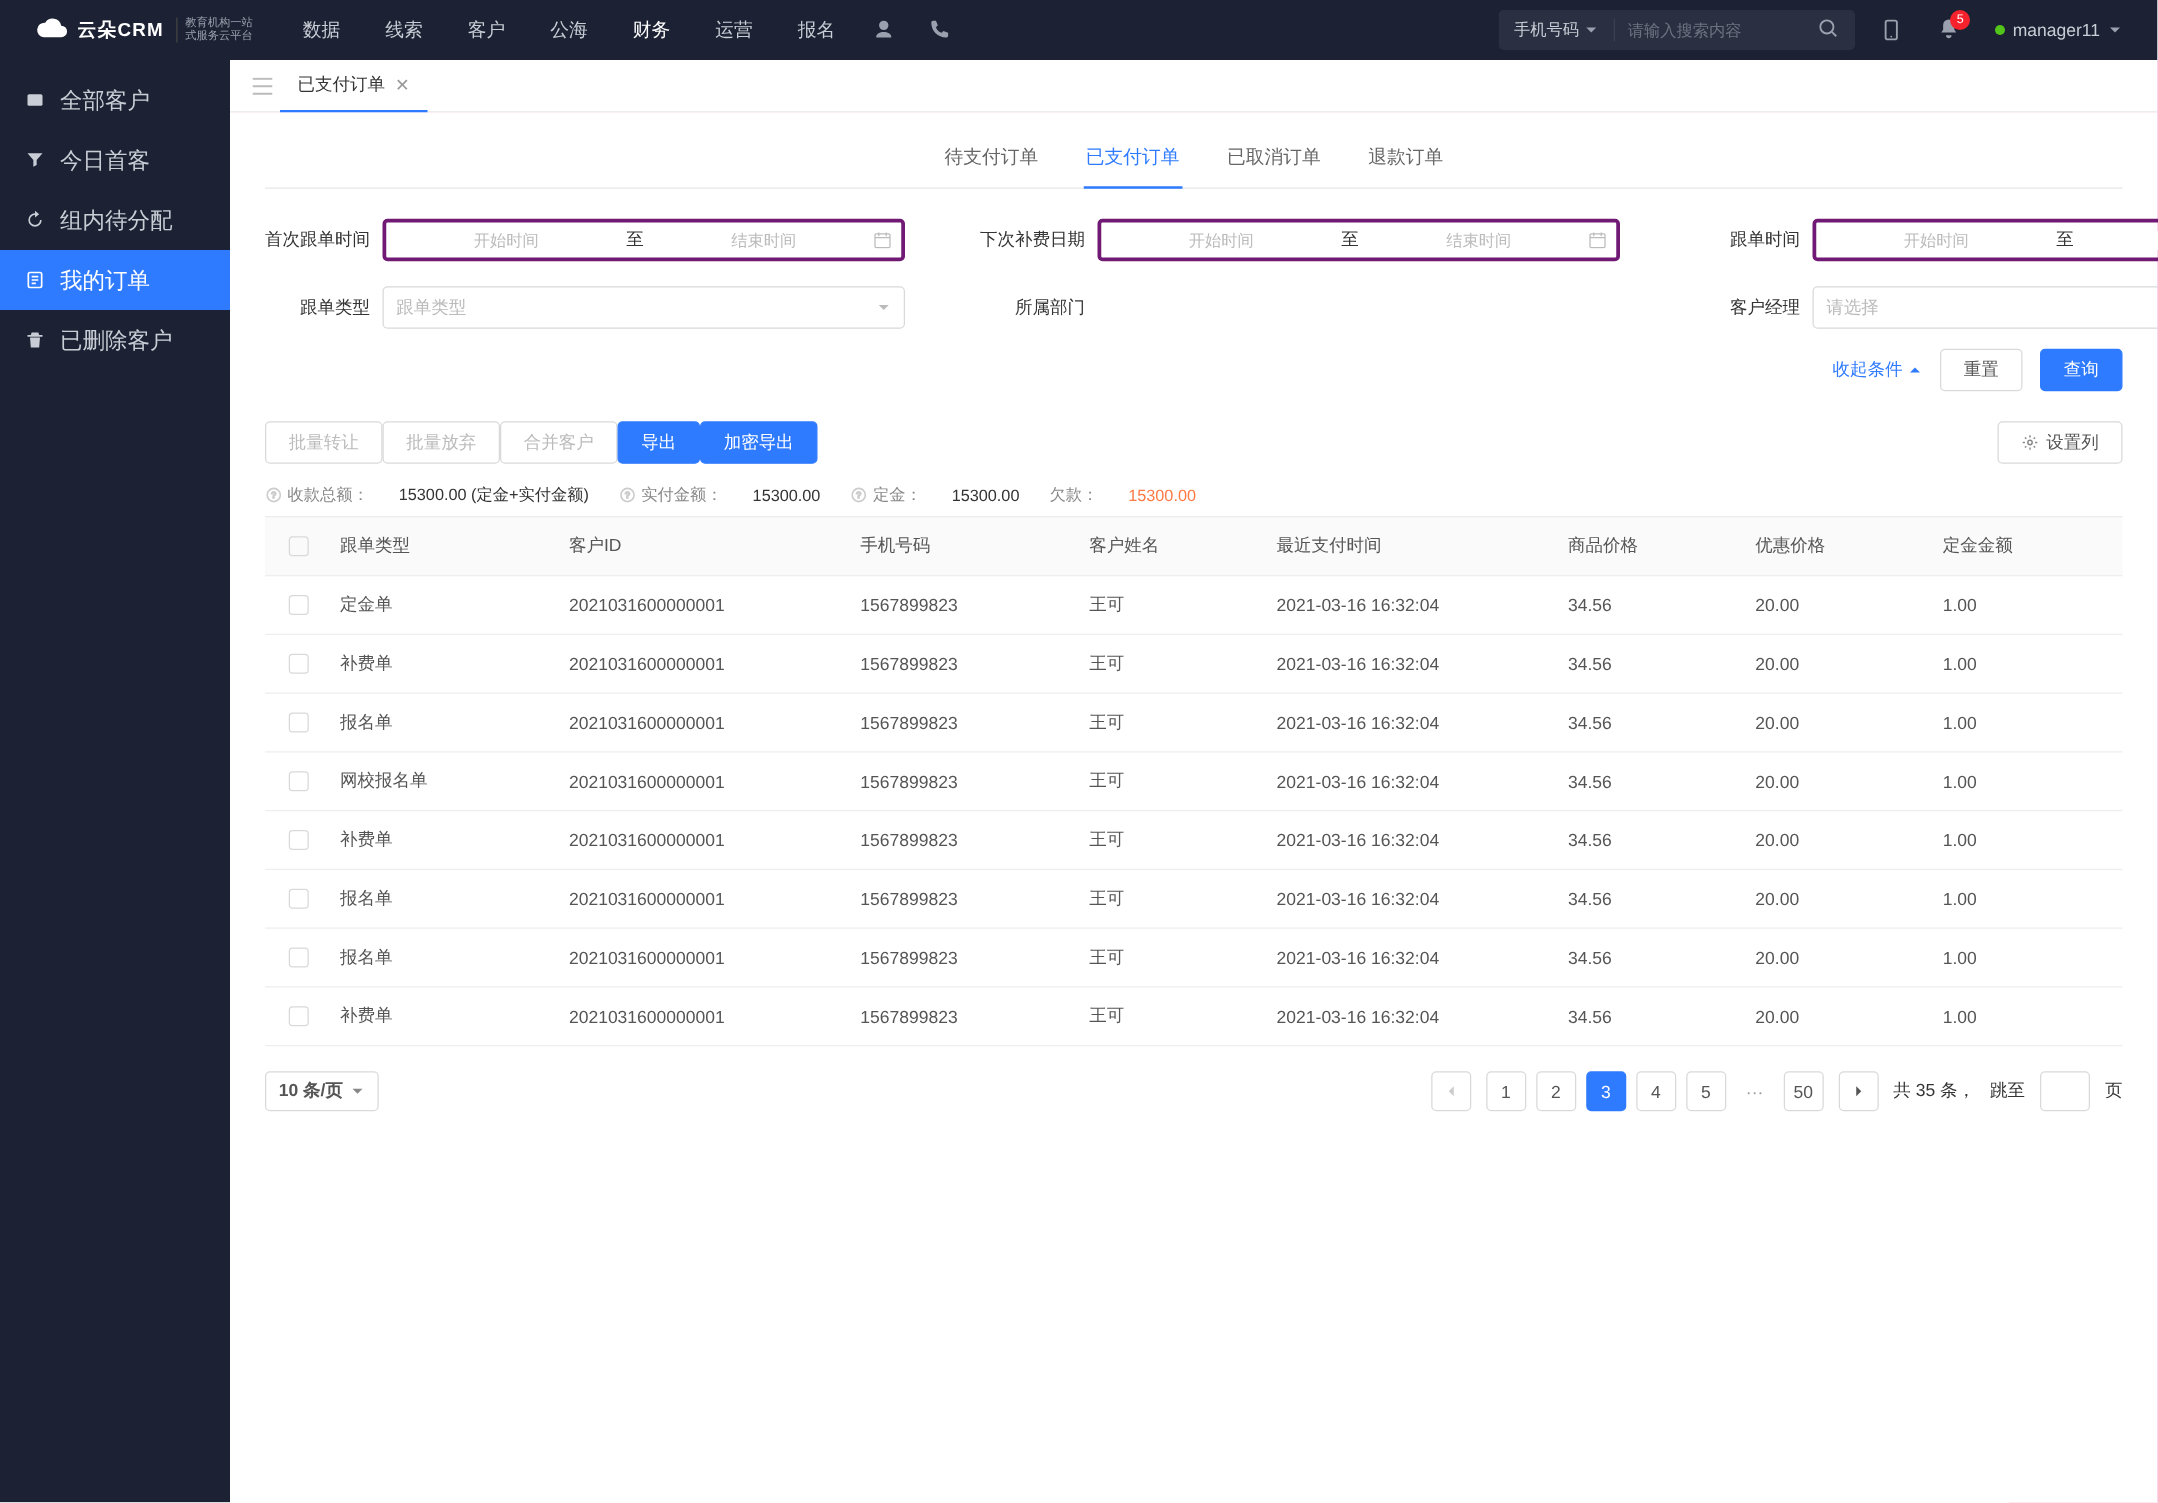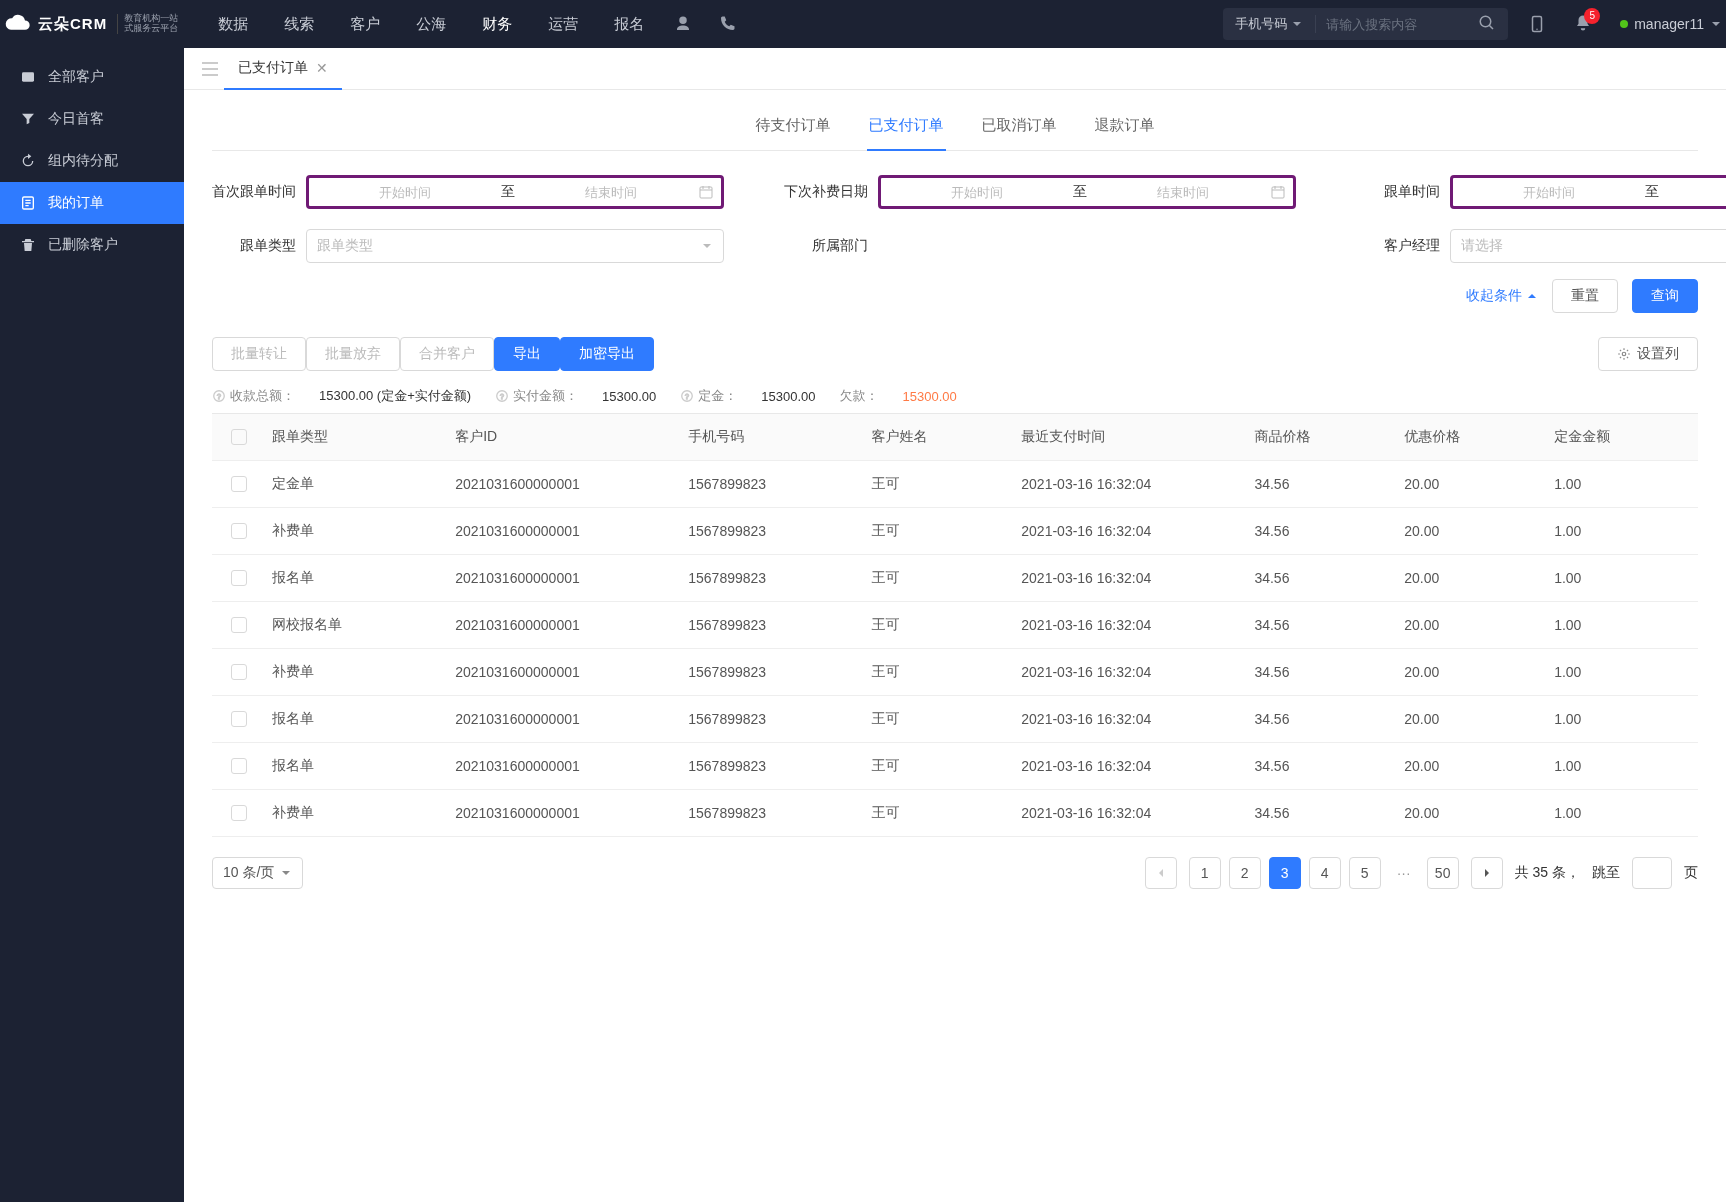--- a/index.html
+++ b/index.html
@@ -1,20 +1,20 @@
 <!DOCTYPE html>
 <html><head>
 <meta charset="utf-8">
 <style>
 * { margin: 0; padding: 0; box-sizing: border-box; }
 body { font-family: -apple-system, "Helvetica Neue", Arial, sans-serif; font-size: 14px; color: #333; background: #f5f7fa; }
 .app { display: flex; flex-direction: column; height: 100vh; min-height: 900px; }
 
 
-.topnav { height: 48px; background: #1c2233; display: flex; align-items: center; padding: 0 4px; color: #c9cdd6; }
+.topnav { height: 48px; background: #1c2233; display: flex; align-items: center; padding: 0 28px; color: #c9cdd6; }
 .logo { display: flex; align-items: center; gap: 6px; margin-right: 40px; }
 .logo-mark { width: 28px; height: 22px; }
 .logo-text { font-weight: bold; color: #fff; font-size: 15px; letter-spacing: 1px; }
 .logo-sub { font-size: 9px; color: #9aa0ad; line-height: 1.1; border-left: 1px solid #444; padding-left: 6px; margin-left: 4px; }
 .nav-items { display: flex; gap: 36px; }
 .nav-item { color: #c9cdd6; cursor: pointer; font-size: 15px; }
 .nav-item.active { color: #fff; font-weight: 500; }
 .nav-icons { display: flex; gap: 26px; margin-left: 30px; align-items: center; }
 .nav-ic { width: 18px; height: 18px; fill: #9aa0ad; cursor: pointer; }
 .spacer { flex: 1; }
@@ -25,21 +25,21 @@
 .search-btn { padding: 0 12px; cursor: pointer; }
 .right-icons { display: flex; align-items: center; gap: 28px; }
 .bell-wrap { position: relative; }
 .badge-dot { position: absolute; top: -6px; right: -8px; background: #f5222d; color: #fff; border-radius: 8px; font-size: 10px; min-width: 16px; height: 16px; display: flex; align-items: center; justify-content: center; padding: 0 4px; }
 .user-box { display: flex; align-items: center; gap: 6px; color: #c9cdd6; cursor: pointer; }
 .user-dot { width: 8px; height: 8px; border-radius: 50%; background: #52c41a; }
 
 
 .body { flex: 1; display: flex; overflow: hidden; }
 .sidebar { width: 184px; background: #1c2233; color: #c9cdd6; padding-top: 8px; }
-.side-item { display: flex; align-items: center; gap: 12px; padding: 12px 20px; cursor: pointer; font-size: 14px; }
+.side-item { display: flex; align-items: center; gap: 12px; padding: 12px 20px; cursor: pointer; font-size: 18px; }
 .side-item.active { background: #2f7bff; color: #fff; }
 .side-item svg { width: 16px; height: 16px; fill: currentColor; flex-shrink: 0; }
 
 .main { flex: 1; background: #f9a8d4; overflow: auto; display: flex; flex-direction: column; }
 
 
 .tabbar { background: #fff; border-bottom: 1px solid #e8e8e8; display: flex; align-items: center; padding-left: 12px; height: 42px; }
 .hamb { width: 28px; height: 28px; display: flex; align-items: center; justify-content: center; color: #999; cursor: pointer; }
 .wtab { display: flex; align-items: center; gap: 8px; padding: 0 14px; height: 42px; border-bottom: 2px solid #2f7bff; color: #333; }
 .wtab-close { color: #999; cursor: pointer; font-size: 14px; }
@@ -82,21 +82,21 @@
 
 
 .table { width: 100%; border-top: 1px solid #e8e8e8; }
 .table .row { display: grid; grid-template-columns: 54px 1.1fr 1.4fr 1.1fr 0.9fr 1.4fr 0.9fr 0.9fr 0.9fr; align-items: center; border-bottom: 1px solid #eee; padding: 14px 0; }
 .table .head { background: #fafafa; color: #666; font-weight: 500; padding: 14px 0; }
 .table .cell { padding: 0 6px; font-size: 14px; color: #555; }
 .cb { width: 16px; height: 16px; border: 1px solid #d9d9d9; border-radius: 3px; margin: 0 auto; cursor: pointer; }
 
 
 .pager { display: flex; align-items: center; padding-top: 20px; gap: 12px; }
-.pgsel { border: 1px solid #d9d9d9; border-radius: 4px; height: 32px; padding: 0 10px; display: flex; align-items: center; gap: 6px; cursor: pointer; color: #555;}
+.pgsel { border: 1px solid #d9d9d9; border-radius: 4px; height: 32px; padding: 0 10px; display: flex; align-items: center; gap: 6px; cursor: pointer; color: #555; font-weight: bold;}
 .pager .spacer { flex: 1; }
 .pgbtn { width: 32px; height: 32px; border: 1px solid #d9d9d9; border-radius: 4px; display: flex; align-items: center; justify-content: center; cursor: pointer; color: #555; background: #fff; }
 .pgbtn.active { background: #2f7bff; color: #fff; border-color: #2f7bff; }
 .pgbtn.disabled { color: #ccc; cursor: not-allowed; }
 .pgdots { color: #999; padding: 0 4px; }
 .jump-in { width: 40px; height: 32px; border: 1px solid #d9d9d9; border-radius: 4px; text-align: center; outline: none; }
 </style>
 </head>
 <body>
 

